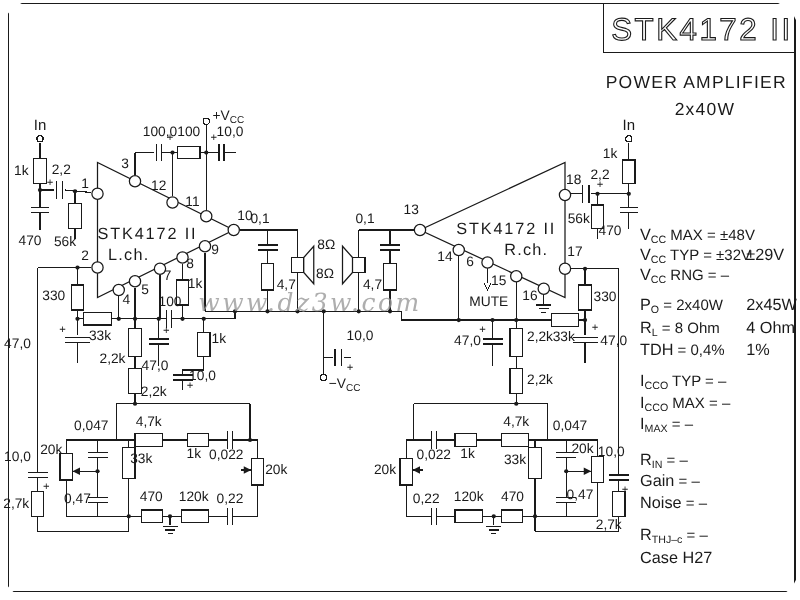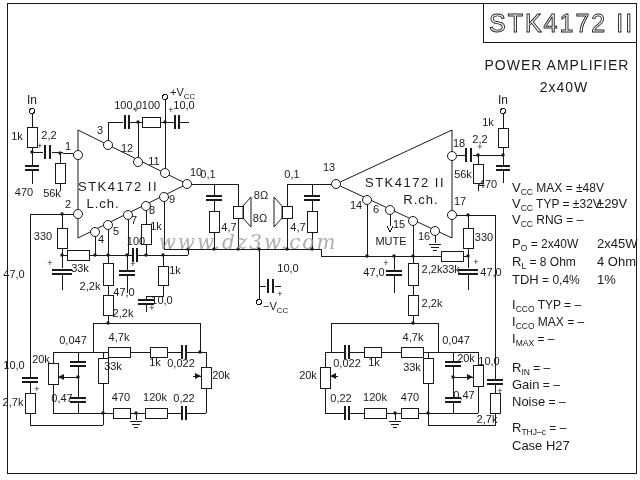--- a/index.html
+++ b/index.html
@@ -1,16 +1,16 @@
 <!DOCTYPE html>
 <html><head>
 <meta charset="utf-8">
 <style>
   html,body{margin:0;padding:0;background:#fff;}
-  .stage{width:640px;height:480px;position:relative;background:#fff;overflow:hidden;}
+  .stage{width:640px;height:480px;position:relative;background:#fff;overflow:hidden;border-radius:29px;}
   svg text{font-family:"Liberation Sans","DejaVu Sans",sans-serif;fill:#1a1a1a;}
   .wire{fill:none;stroke:#1a1a1a;stroke-width:1;shape-rendering:crispEdges;}
   .plate{fill:none;stroke:#1a1a1a;stroke-width:1.2;shape-rendering:crispEdges;}
   .box{fill:#fff;stroke:#1a1a1a;stroke-width:1;shape-rendering:crispEdges;}
   .tri{fill:none;stroke:#1a1a1a;stroke-width:1;}
   .border{fill:none;stroke:#1a1a1a;stroke-width:1;shape-rendering:crispEdges;}
   .title-text{font-size:25px;letter-spacing:2px;fill:none;stroke:#1a1a1a;stroke-width:0.9;}
   .sub1{font-size:14px;letter-spacing:1px;}
   .sub2{font-size:14px;letter-spacing:1px;}
   .icname{font-size:13px;letter-spacing:1.5px;}

